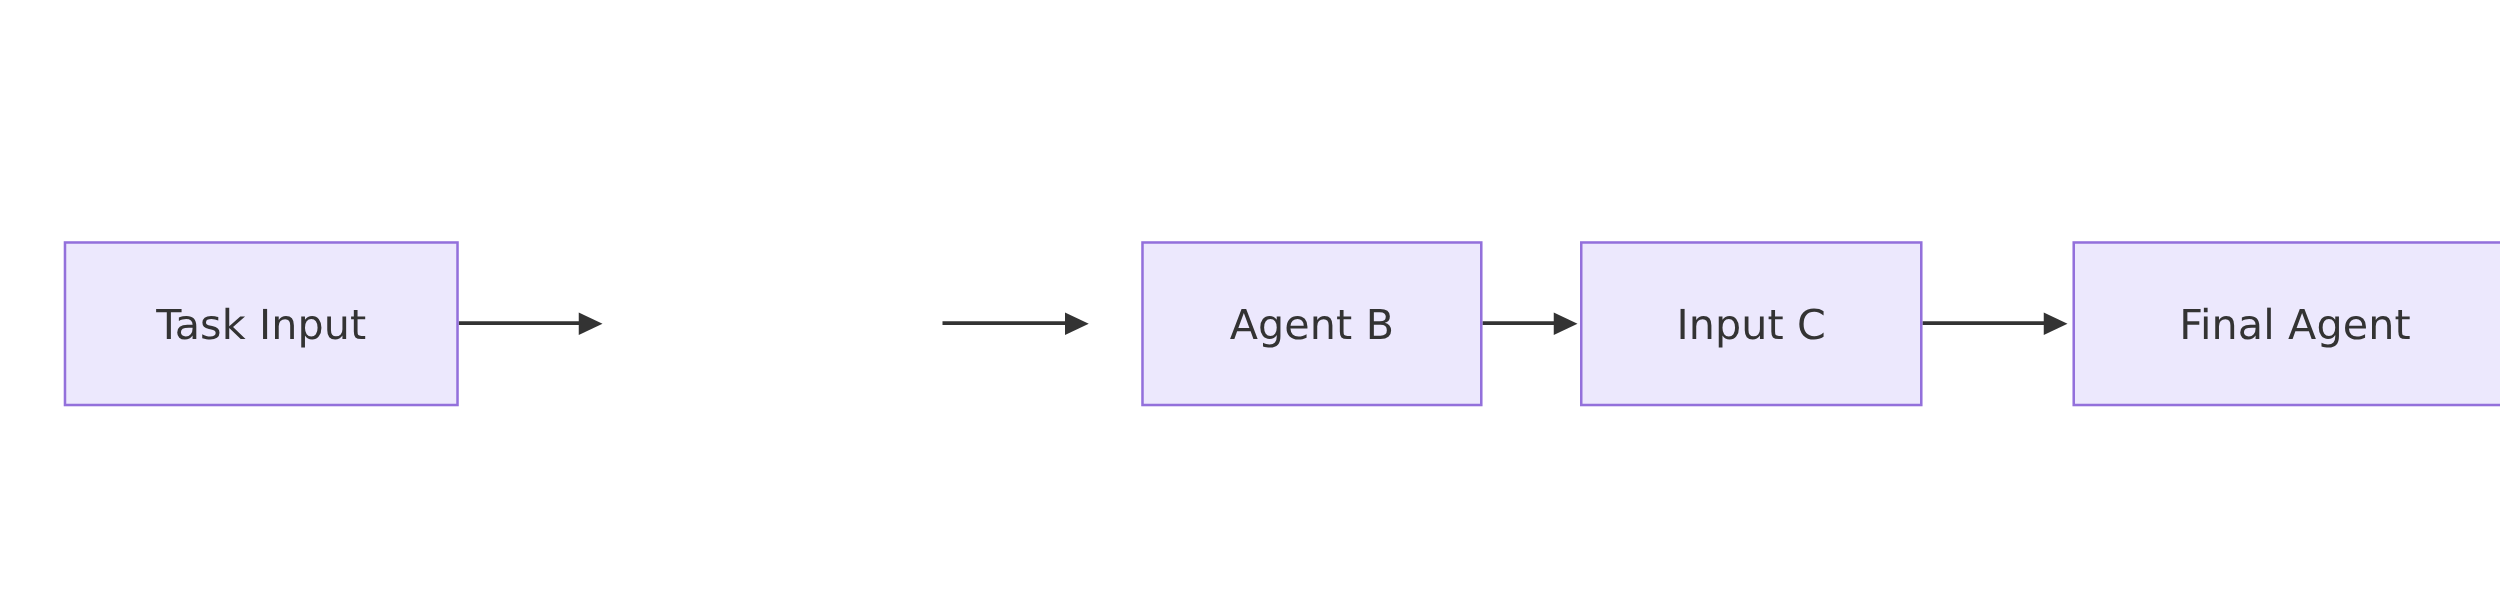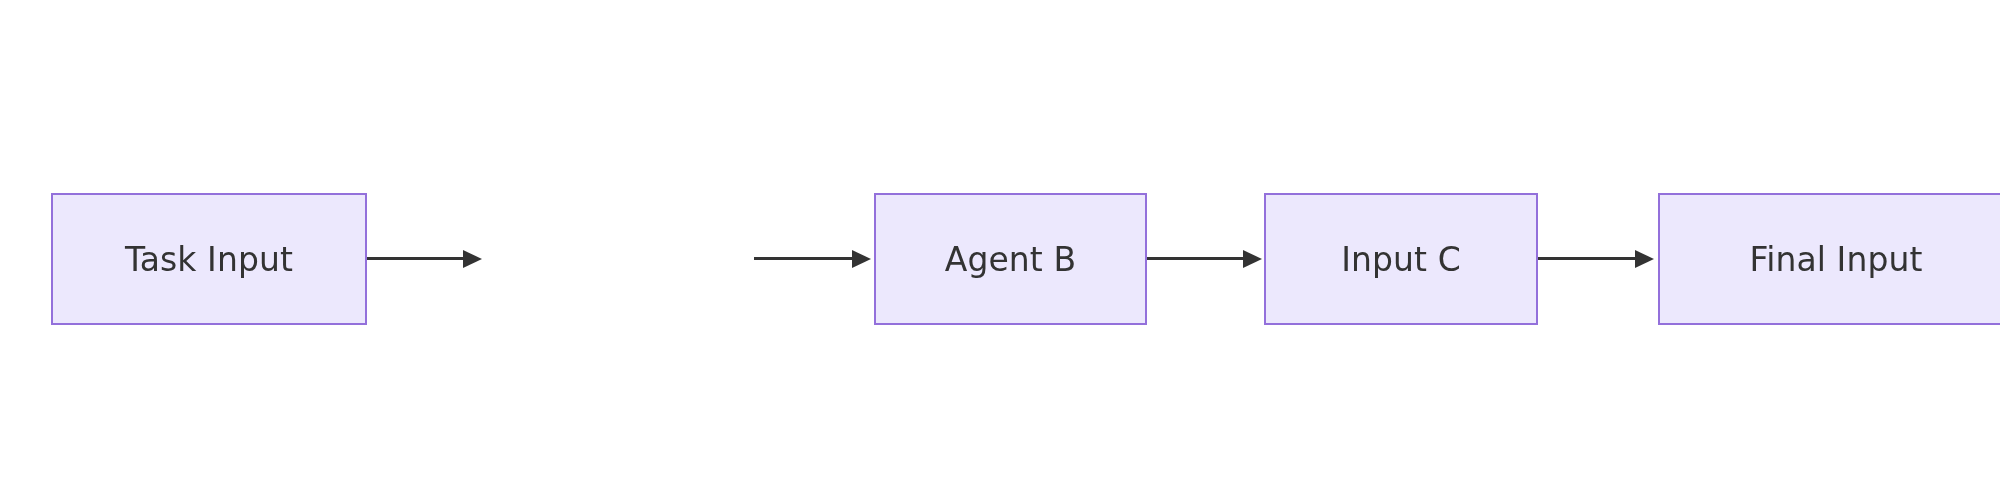--- a/index.html
+++ b/index.html
@@ -56,21 +56,21 @@
     position: absolute;
     width: 0;
     height: 0;
     border-top: 9.5px solid transparent;
     border-bottom: 9.5px solid transparent;
     border-left: 19px solid #333333;
   }
   
   .n0 { left: 19px;   top: 193px; width: 316px; height: 132px; }
   .n1 { left: 451px;  top: 193px; width: 272px; height: 132px; }
-  .n2 { left: 842px;  top: 193px; width: 273px; height: 132px; }
+  .n2 { left: 881px;  top: 193px; width: 273px; height: 132px; }
   .n3 { left: 1232px; top: 193px; width: 274px; height: 132px; }
   .n4 { left: 1626px; top: 193px; width: 356px; height: 132px; }
   
   .e0-line { left: 334px;  top: 257px; width: 100px; }
   .e0-head { left: 431px;  top: 249.5px; }
   .e1-line { left: 722px;  top: 257px; width: 101px; }
   .e1-head { left: 820px;  top: 249.5px; }
   .e2-line { left: 1113px; top: 257px; width: 100px; }
   .e2-head { left: 1211px; top: 249.5px; }
   .e3-line { left: 1505px; top: 257px; width: 101px; }
@@ -101,17 +101,17 @@
 
     <div class="node n2">
       <span class="node-label">Agent B</span>
     </div>
 
     <div class="node n3">
       <span class="node-label">Input C</span>
     </div>
 
     <div class="node n4">
-      <span class="node-label">Final Input</span>
+      <span class="node-label">Final Agent</span>
     </div>
 
   </div>
 </div>
 
 </body></html>

